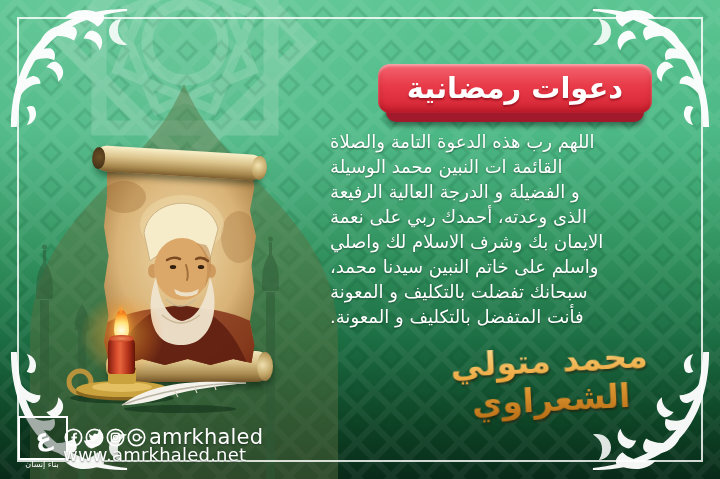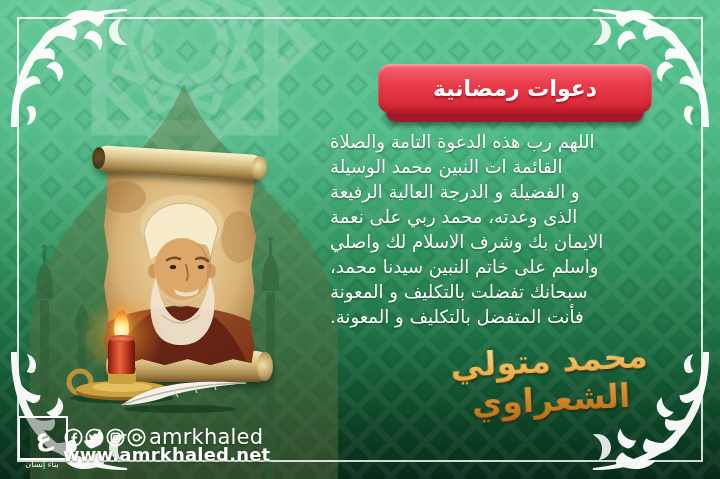--- a/index.html
+++ b/index.html
@@ -18,21 +18,21 @@
   .corner.bl{left:5px;bottom:5px;transform:scaleY(-1);}
   .corner.br{right:5px;bottom:5px;transform:scale(-1,-1);}
 
   
   .banner{position:absolute;left:378px;top:64px;width:274px;height:60px;z-index:3;}
   .banner-lip{position:absolute;left:8px;right:8px;top:14px;bottom:2px;background:#a01a2b;border-radius:10px;box-shadow:0 4px 5px rgba(0,0,0,.4);}
   .banner-main{position:absolute;left:0;right:0;top:0;height:49px;border-radius:12px;
     background:linear-gradient(180deg,#f46571 0%,#e83a48 45%,#d32433 100%);
     box-shadow:inset 0 2px 3px rgba(255,255,255,.45), inset 0 -4px 6px rgba(120,0,15,.35);}
   .banner-text{position:absolute;left:0;right:0;top:0;height:37px;line-height:49px;text-align:center;
-    color:#fff;font-size:22px;font-weight:bold;direction:rtl;text-shadow:0 2px 2px rgba(110,0,12,.55);}
+    color:#fff;font-size:29px;font-weight:bold;direction:rtl;text-shadow:0 2px 2px rgba(110,0,12,.55);}
 
   
   .prayer{position:absolute;left:330px;right:6px;top:129px;z-index:3;direction:rtl;text-align:left;
     color:#fff;font-weight:normal;font-size:18px;line-height:25px;text-shadow:0 1px 2px rgba(0,25,10,.45);}
   .prayer div{height:25px;}
 
   
   .signature{position:absolute;left:400px;top:341px;width:300px;z-index:3;text-align:center;
     font-size:33px;font-weight:bold;direction:rtl;transform:rotate(-3deg);
     background:linear-gradient(180deg,#f9dd95 0%,#eda93f 45%,#b86d14 100%);
@@ -77,21 +77,21 @@
   
   .logo-box{position:absolute;left:18px;top:416px;width:46px;height:40px;z-index:9;border:2.5px solid #fff;
     background:rgba(6,32,18,.35);display:flex;align-items:center;justify-content:center;}
   .logo-glyph{color:#fff;font-size:24px;font-weight:bold;transform:rotate(-8deg);line-height:1;}
   .logo-label{position:absolute;left:16px;top:460px;width:52px;z-index:9;text-align:center;color:#fff;
     font-size:8px;font-weight:normal;direction:rtl;}
   .social-row{position:absolute;left:64px;top:427px;z-index:9;display:flex;align-items:center;height:20px;}
   .social-row svg{margin-right:2px;display:block;}
   .handle{color:#fff;font-weight:normal;font-size:21px;letter-spacing:.2px;margin-left:1px;
     text-shadow:0 1px 2px rgba(0,20,10,.5);}
-  .website{position:absolute;left:63px;top:444px;z-index:9;color:#fff;font-weight:bold;font-size:18px;
+  .website{position:absolute;left:63px;top:444px;z-index:9;color:#fff;font-weight:normal;font-size:18px;
     letter-spacing:.2px;text-shadow:0 1px 2px rgba(0,20,10,.5);}
 </style>
 </head>
 <body>
 
 <div class="canvas">
 
   <svg class="bg-svg" width="720" height="479" viewBox="0 0 720 479">
     <defs>
       <pattern id="knot" width="34" height="34" patternUnits="userSpaceOnUse">
@@ -188,21 +188,21 @@
   <div class="banner">
     <div class="banner-lip"></div>
     <div class="banner-main"></div>
     <div class="banner-text">دعوات رمضانية</div>
   </div>
 
   <div class="prayer">
     <div>اللهم رب هذه الدعوة التامة والصلاة</div>
     <div>القائمة ات النبين محمد الوسيلة</div>
     <div>و الفضيلة و الدرجة العالية الرفيعة</div>
-    <div>الذى وعدته، محمد ربي على نعمة</div>
+    <div>الذى وعدته، أحمدك ربي على نعمة</div>
     <div>الايمان بك وشرف الاسلام لك واصلي</div>
     <div>واسلم على خاتم النبين سيدنا محمد،</div>
     <div>سبحانك تفضلت بالتكليف و المعونة</div>
     <div>فأنت المتفضل بالتكليف و المعونة.</div>
   </div>
 
   <div class="signature">محمد متولي الشعراوي</div>
 
   <div class="roll-bottom">
       <div class="cap"></div>

